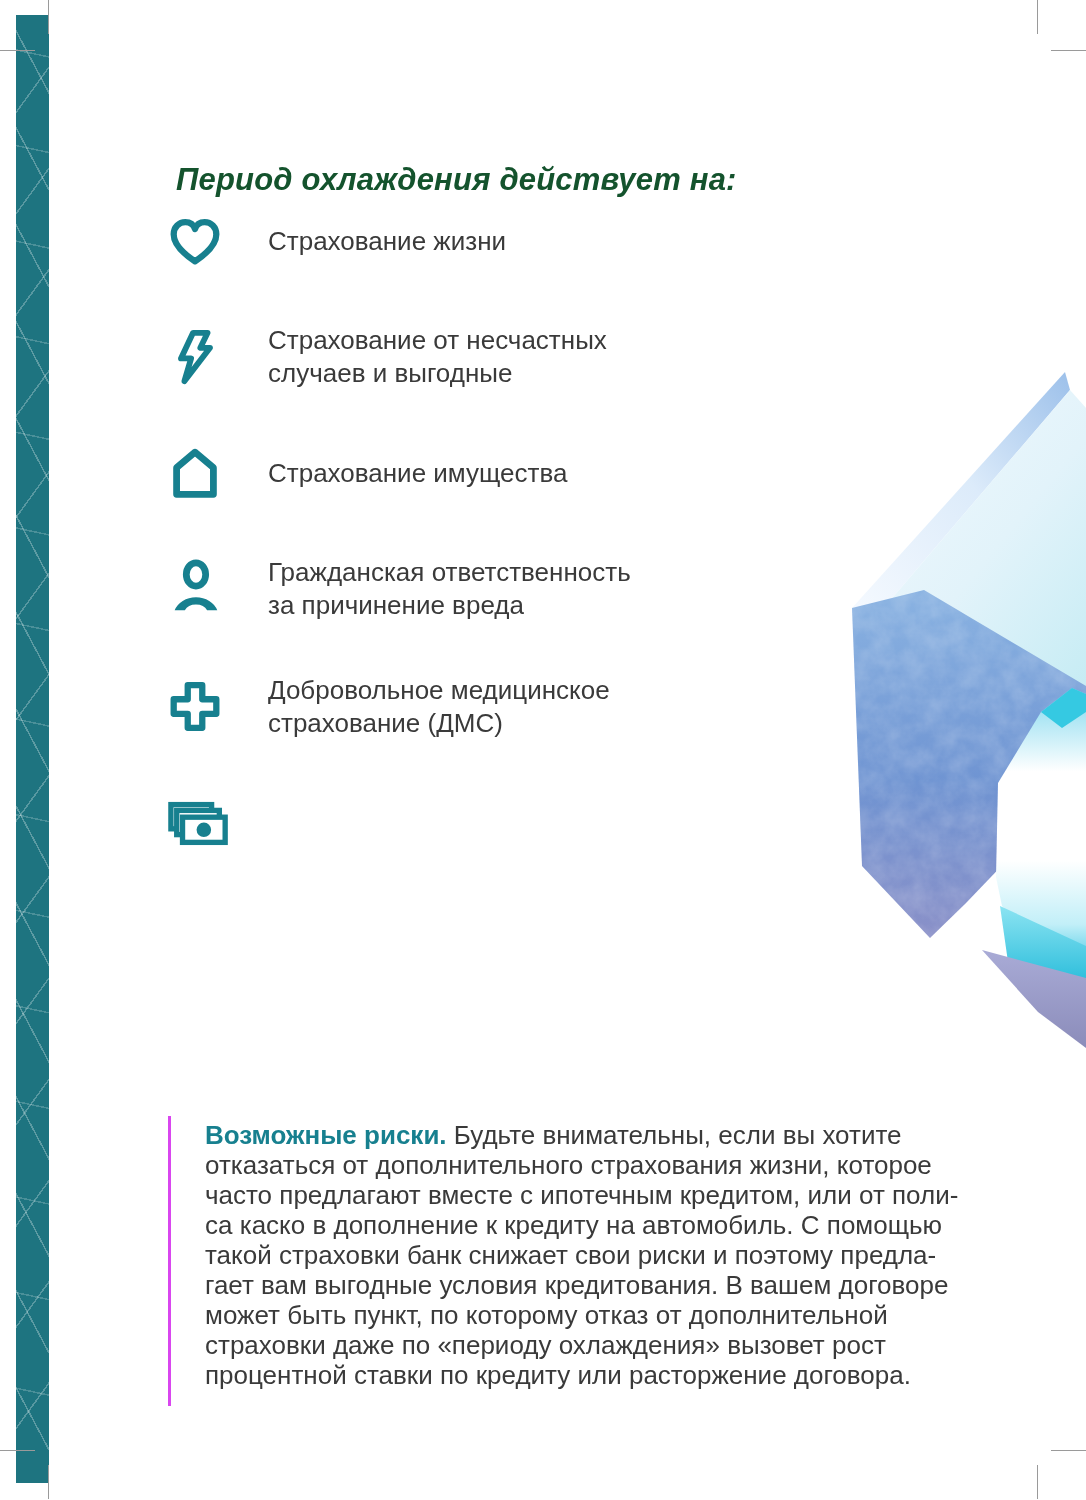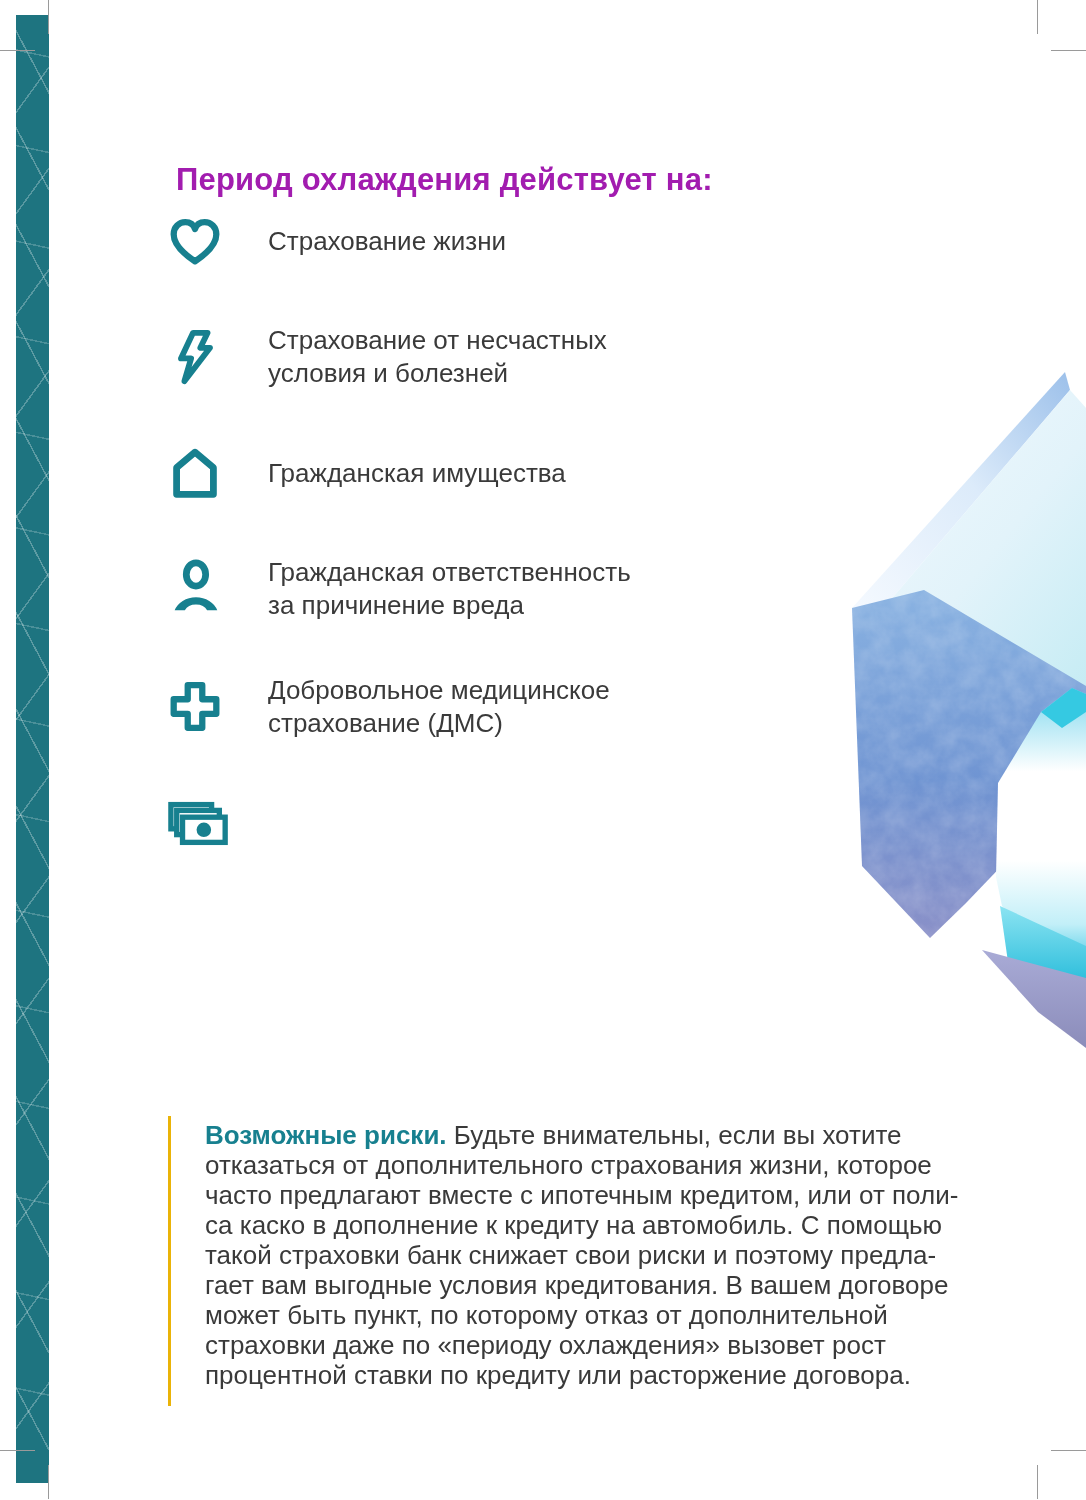--- a/index.html
+++ b/index.html
@@ -24,36 +24,37 @@
   .crop{position:absolute;background:#9a9a9a;z-index:5;}
   .crop.v{width:1px;height:34px;}
   .crop.h{height:1px;width:35px;}
   .tl-v{left:48px;top:0;} .tl-h{left:0;top:50px;}
   .tr-v{left:1037px;top:0;} .tr-h{left:1051px;top:50px;}
   .bl-h{left:0;top:1450px;} .bl-v{left:48px;top:1465px;}
   .br-h{left:1051px;top:1450px;} .br-v{left:1037px;top:1465px;}
   
   .heading{
     position:absolute;left:176px;top:142px;
-    font-size:31px;line-height:34px;font-weight:bold;color:#a21caf;
+    font-size:31px;line-height:34px;font-weight:bold;color:#14532d;
     letter-spacing:.2px;
+    font-style:italic;
   }
   
   .cool-list{position:absolute;left:164px;top:210px;width:580px;display:flex;flex-direction:column;gap:52px;}
   .cool-item{display:flex;align-items:center;min-height:62px;}
   .icon-box{flex:0 0 104px;display:flex;align-items:center;}
   .icon-box svg{display:block;}
   .item-label{
     font-size:26px;line-height:33px;color:#3a3a3a;
     white-space:pre-line;
   }
   
   .risks{
     position:absolute;left:168px;top:1090px;width:800px;
-    border-left:3px solid #eab308;
+    border-left:3px solid #d946ef;
     padding:4px 0 16px 34px;
     font-size:26px;line-height:30px;color:#3a3a3a;
     white-space:pre-line;
   }
   .risks .lead{font-weight:bold;color:#17808f;}
   
   .crystal{position:absolute;left:826px;top:350px;width:260px;height:700px;overflow:hidden;}
 </style>
 </head>
 <body>
@@ -136,31 +137,31 @@
       <span class="item-label">Страхование жизни</span>
     </div>
 
     <div class="cool-item">
       <span class="icon-box">
         <svg width="62" height="62" viewBox="0 0 64 64" fill="none" stroke="#17808f" stroke-width="6" stroke-linejoin="round">
           <path d="M30 7 H45 L37.5 22.5 H47.5 L21 57 L28 33.5 H17.5 Z"></path>
         </svg>
       </span>
       <span class="item-label">Страхование от несчастных
-условия и болезней</span>
+случаев и выгодные</span>
     </div>
 
 
     <div class="cool-item">
       <span class="icon-box">
         <svg width="62" height="62" viewBox="0 0 64 64" fill="none" stroke="#17808f" stroke-width="7" stroke-linejoin="round">
           <path d="M13 54 V26.5 L32 10.5 L51 26.5 V54 Z"></path>
         </svg>
       </span>
-      <span class="item-label">Гражданская имущества</span>
+      <span class="item-label">Страхование имущества</span>
     </div>
 
     <div class="cool-item">
       <span class="icon-box">
         <svg width="62" height="62" viewBox="0 0 64 64">
           <ellipse cx="33" cy="17" rx="10" ry="12" fill="none" stroke="#17808f" stroke-width="7"></ellipse>
           <path d="M11 54 A 23 19 0 0 1 55 54 L 44.5 54 A 12.5 10 0 0 0 21.5 54 Z" fill="#17808f"></path>
         </svg>
       </span>
       <span class="item-label">Гражданская ответственность

